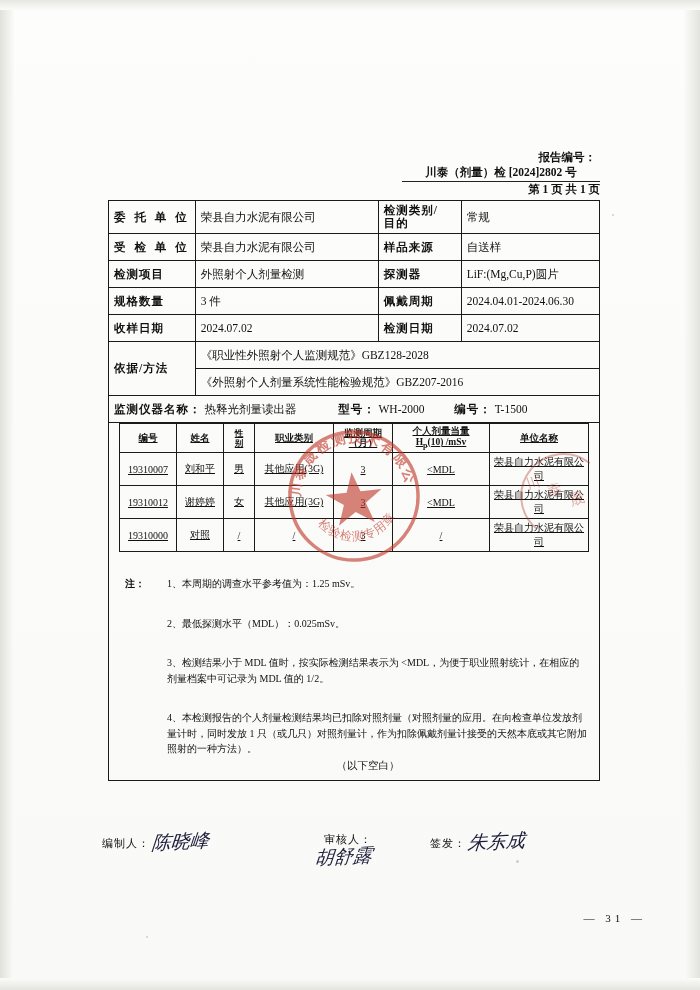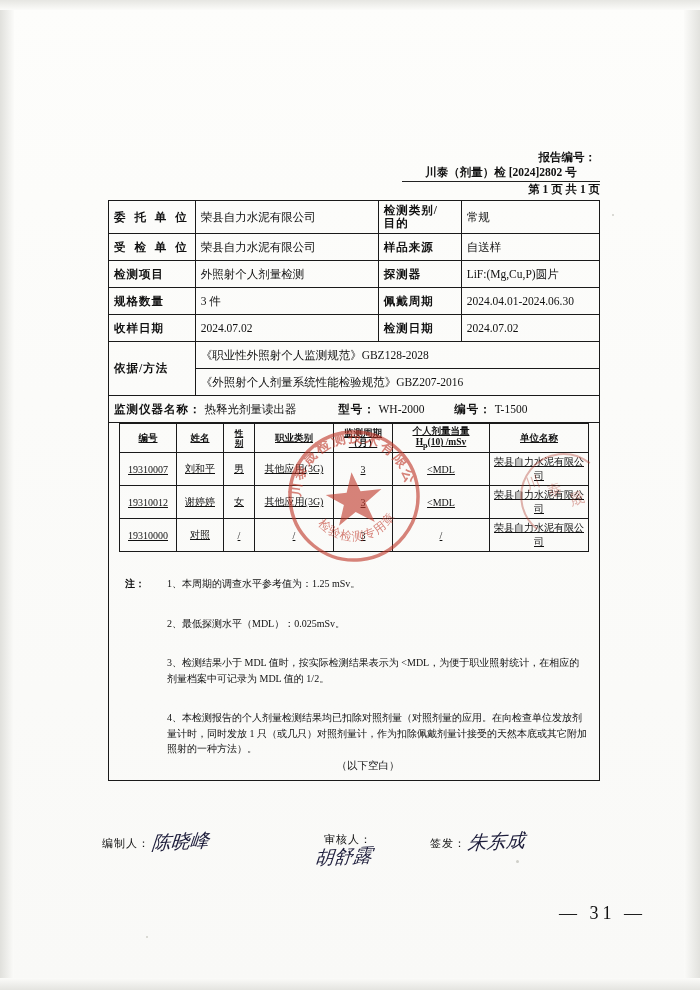--- a/index.html
+++ b/index.html
@@ -197,21 +197,21 @@
     line-height:1;
     white-space:nowrap;
   }
   .sign-a{margin-left:2px;}
   .sign-b{margin-left:104px;flex-direction:column;}
   .sign-c{margin-left:58px;}
 
   .page-no{
     position:absolute;
     right:54px;bottom:66px;
-    font-size:18px;
+    font-size:11px;
     letter-spacing:4px;
   }
   .speck{position:absolute;background:#cfcfc9;border-radius:50%;}
 </style>
 </head>
 <body>
 
 <div class="page">
   <div class="scan-edge left"></div>
   <div class="scan-edge right"></div>

